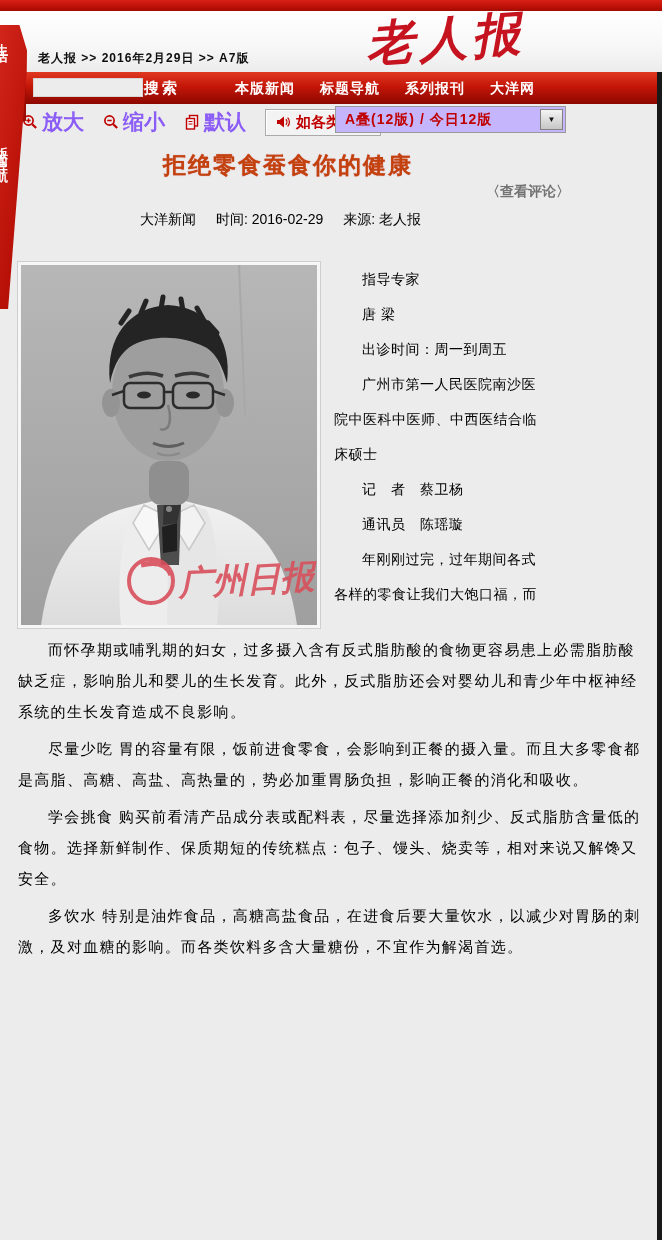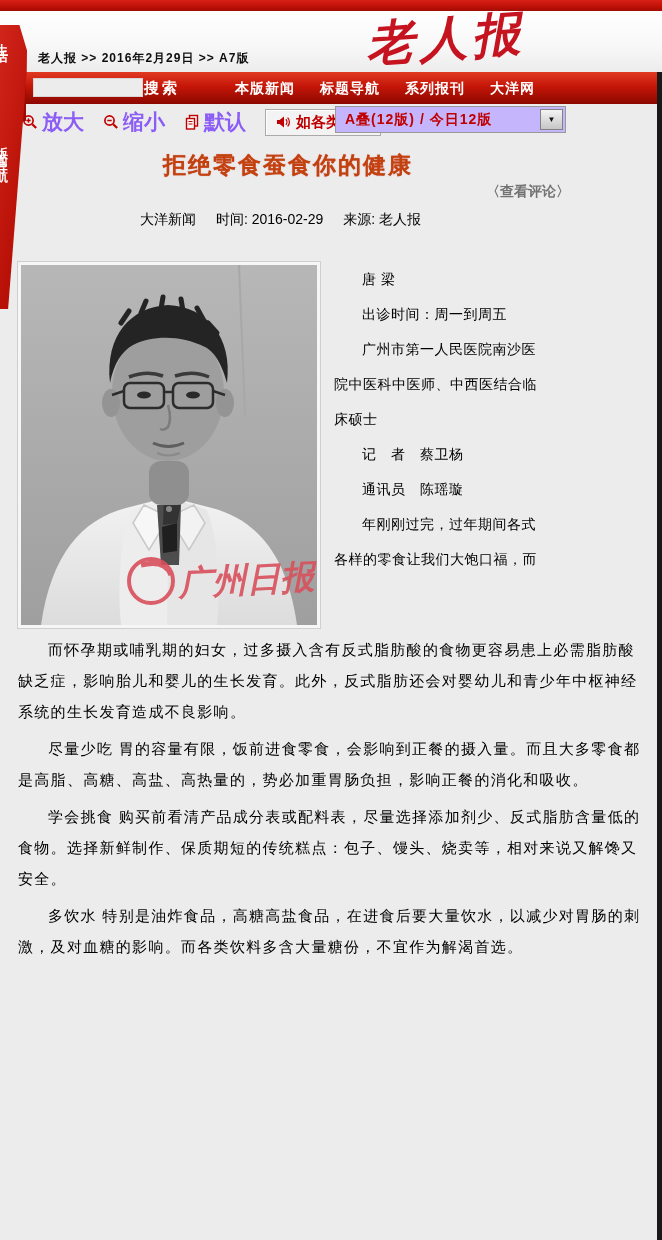--- a/index.html
+++ b/index.html
@@ -199,20 +199,21 @@
 
         <g opacity="0.9">
           <circle cx="130" cy="316" r="22" fill="none" stroke="#d8505c" stroke-width="4"></circle>
           <path d="M120 300 q24 -6 30 10" stroke="#d8505c" stroke-width="5" fill="none"></path>
           <text x="158" y="330" font-size="34" font-style="italic" font-weight="bold" fill="#d8505c" font-family="Liberation Serif, DejaVu Serif, serif" transform="rotate(-3 158 330)">广州日报</text>
         </g>
       </svg>
     </div>
 
     <div class="info-col">
+      <p>指导专家</p>
       <p>唐 梁</p>
       <p>出诊时间：周一到周五</p>
       <p>广州市第一人民医院南沙医院中医科中医师、中西医结合临床硕士</p>
       <p>记　者　蔡卫杨</p>
       <p>通讯员　陈瑶璇</p>
       <p>年刚刚过完，过年期间各式各样的零食让我们大饱口福，而</p>
     </div>
   </div>
 
   <div class="body-text">

